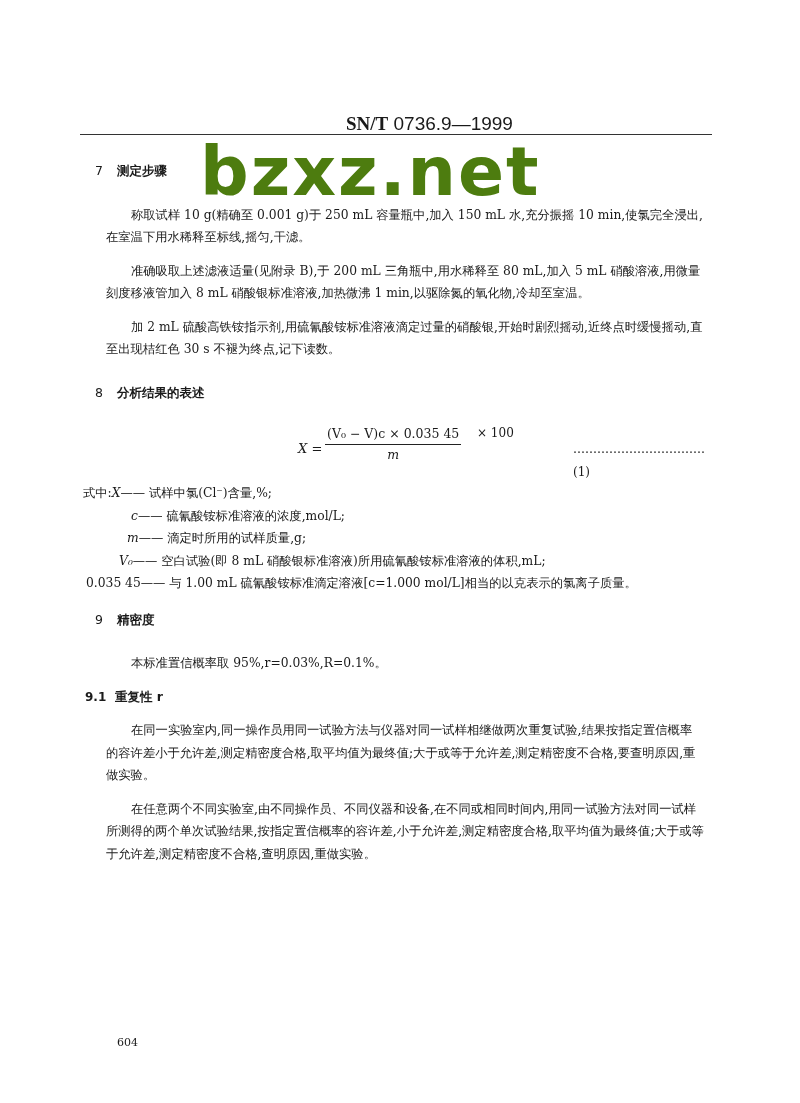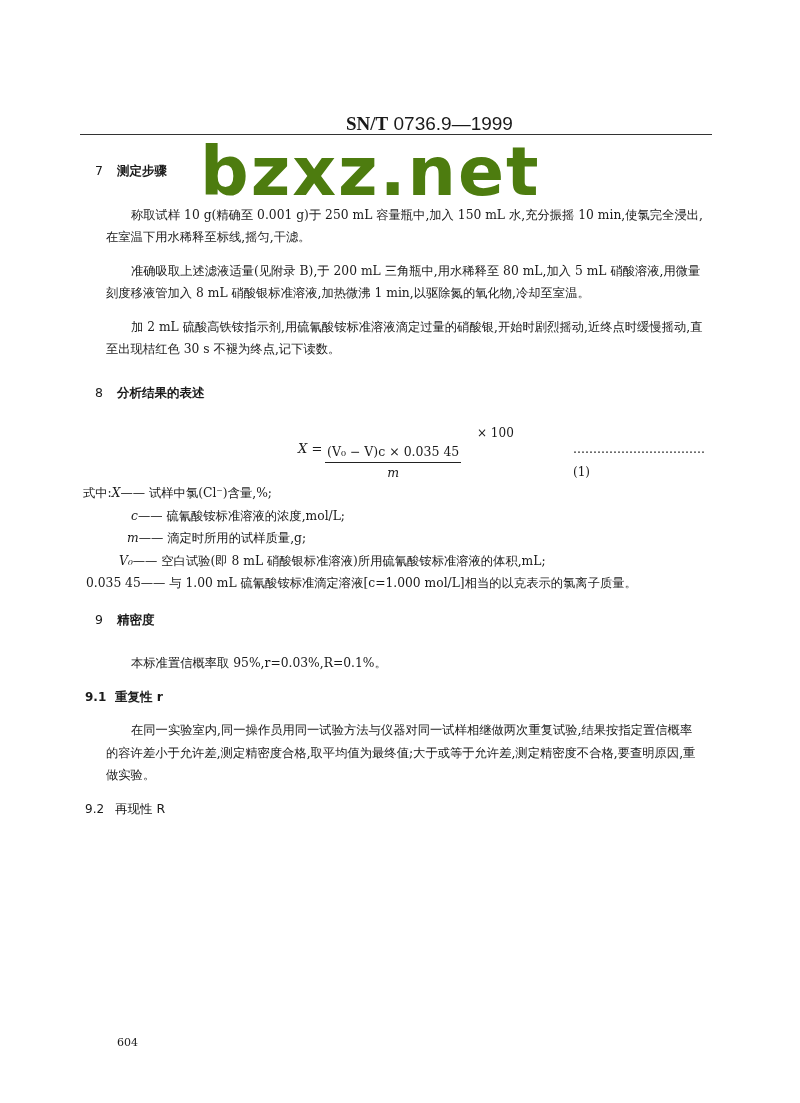--- a/index.html
+++ b/index.html
@@ -12,21 +12,21 @@
   .hline { position:absolute; left:80px; top:134px; width:632px; height:0; border-top:1.5px solid #333; z-index:1; }
   .content { position:absolute; left:95px; top:160px; width:620px; z-index:1; font-size:12.3px; line-height:22.5px; }
   .sec { font-family:"DejaVu Sans","Liberation Sans",sans-serif; font-weight:bold; font-size:12.5px; margin:0; }
   .sec .num { font-weight:normal; display:inline-block; width:22px; }
   p { margin:11px; }
   .ind { text-indent:25px; }
   .gap1 { height:14px; }
   .gap2 { height:10px; }
   .formula { position:relative; height:58px; margin-top:8px; }
   .fx { position:absolute; left:203px; top:16px; font-style:italic; font-size:13px; }
-  .frac { position:absolute; left:230px; top:20px; text-align:center; font-size:12.5px; }
+  .frac { position:absolute; left:230px; top:2px; text-align:center; font-size:12.5px; }
   .frac .numr { padding:0 2px; border-bottom:1px solid #222; line-height:20px; }
   .frac .den { line-height:20px; font-style:italic; }
   .fmul { position:absolute; left:382px; top:0; font-size:12px; }
   .fdots { position:absolute; left:478px; top:16px; font-size:12px; letter-spacing:0px; }
   .defs { margin-top:2px; }
   .defs .row { white-space:nowrap; }
   .sub { font-size:12px; font-family:"DejaVu Sans","Liberation Sans",sans-serif; display:inline-block; width:30px; }
   .pagenum { position:absolute; left:117px; top:1036px; font-size:11px; }
   i { font-style:italic; }
 </style>
@@ -88,18 +88,16 @@
 
   <h3 class="sec">
     <span class="num">9</span><span>精密度</span>
   </h3>
   <div class="gap2"></div>
   <p class="ind">本标准置信概率取 95%,r=0.03%,R=0.1%。</p>
   <h4 class="sec" style="font-weight:bold;margin-left:-10px;">
     <span class="sub">9.1</span><span>重复性 r</span>
   </h4>
   <p class="ind">在同一实验室内,同一操作员用同一试验方法与仪器对同一试样相继做两次重复试验,结果按指定置信概率的容许差小于允许差,测定精密度合格,取平均值为最终值;大于或等于允许差,测定精密度不合格,要查明原因,重做实验。</p>
-  <h4 class="sec" style="font-weight:normal;margin-left:-10px;">
-    <span class="sub">9.2</span><span>再现性 R</span>
-  </h4>
+  <p class="ind">在任意两个不同实验室,由不同操作员、不同仪器和设备,在不同或相同时间内,用同一试验方法对同一试样所测得的两个单次试验结果,按指定置信概率的容许差,小于允许差,测定精密度合格,取平均值为最终值;大于或等于允许差,测定精密度不合格,查明原因,重做实验。</p>
 </div>
 
 <div class="pagenum">604</div>
 
 </body></html>

